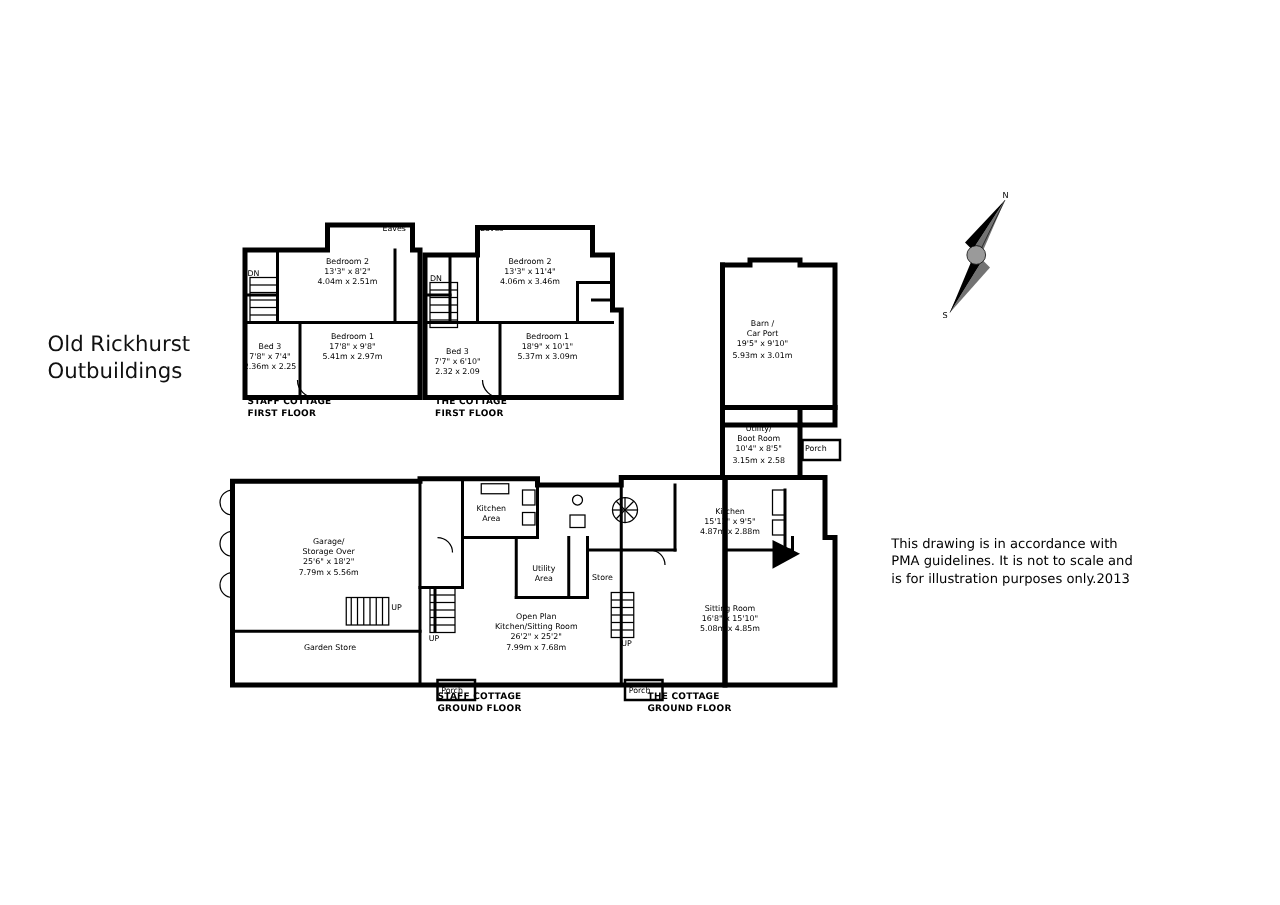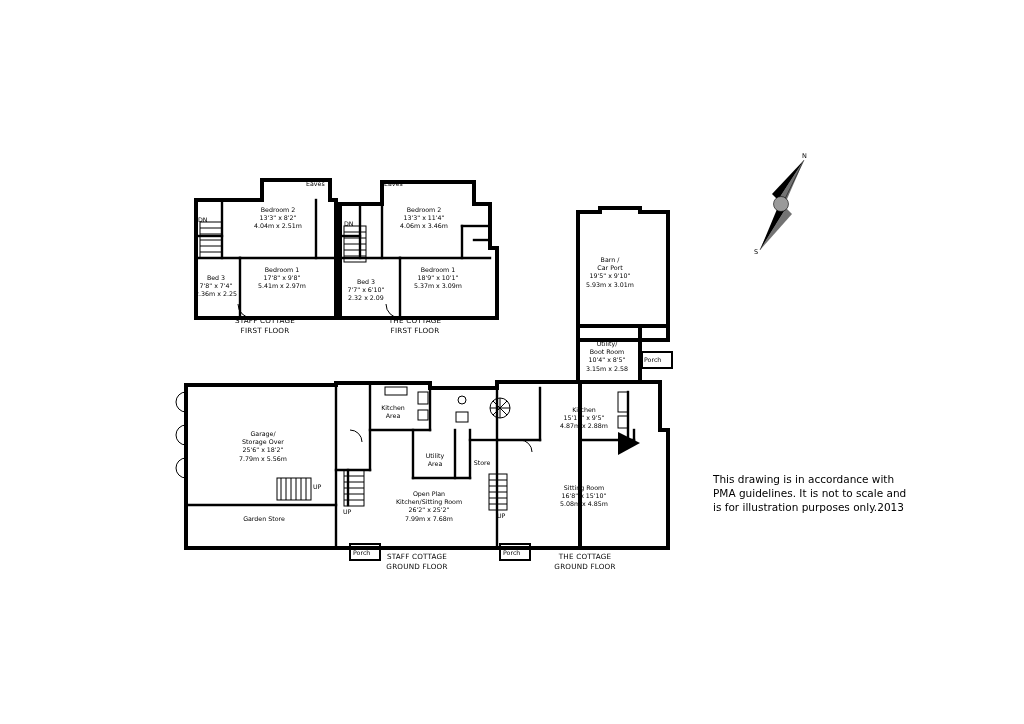--- a/index.html
+++ b/index.html
@@ -35,21 +35,21 @@
     left: 703px;
     top: 325px;
     font-size: 12.5px;
     line-height: 17.5px;
     letter-spacing: 0.2px;
     white-space: pre-line;
   }
   .disclaimer {
     position: absolute;
     left: 713px;
-    top: 472px;
+    top: 428px;
     font-size: 10.5px;
     line-height: 14px;
     white-space: pre-line;
   }
 
   
   .plan-svg {
     position: absolute;
     left: 0;
     top: 0;
@@ -64,24 +64,23 @@
     font-size: 6.3px;
     line-height: 8.2px;
     white-space: pre-line;
     color: #000;
     font-family: "DejaVu Sans", sans-serif;
   }
 
   
   .floor-caption {
     position: absolute;
-    text-align: center;
     font-size: 7.2px;
     line-height: 9.5px;
-    font-weight: normal;
+    font-weight: bold;
     white-space: pre-line;
     letter-spacing: 0.2px;
   }
 
   
   .annot {
     position: absolute;
     font-size: 6.3px;
     line-height: 8px;
     white-space: pre-line;
@@ -100,20 +99,22 @@
     font-size: 6.5px;
   }
   .compass .n-letter { left: 54px; top: 0px; }
   .compass .s-letter { left: 6px; top: 96px; }
 </style>
 </head>
 <body>
 
 <div id="page">
 
+  <div class="title">Old Rickhurst
+Outbuildings</div>
 
 
   <div class="disclaimer">This drawing is in accordance with
 PMA guidelines. It is not to scale and
 is for illustration purposes only.2013</div>
 
   <div class="compass">
     <span class="n-letter">N</span>
     <span class="s-letter">S</span>
     <svg width="70" height="110" viewBox="0 0 70 110">

